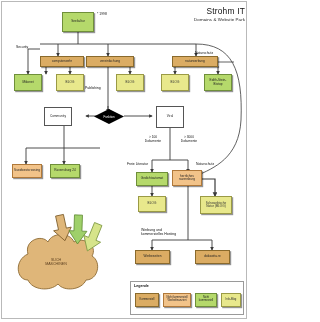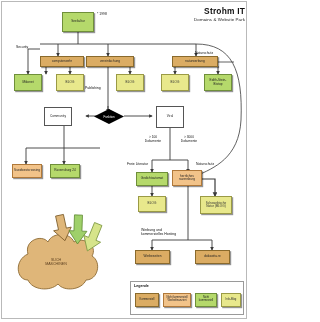--- a/index.html
+++ b/index.html
@@ -21,21 +21,21 @@
   .n-shadow{box-shadow:1.2px 1.2px 0 rgba(0,0,0,.42);}
 
   .lbl{position:absolute;font-size:3.4px;color:#111;white-space:nowrap;}
   .lbl-c{position:absolute;font-size:3.2px;color:#111;text-align:center;line-height:1.15;}
 
   .diamond{position:absolute;background:#000;color:#fff;
            display:flex;align-items:center;justify-content:center;
            font-size:2.9px;clip-path:polygon(50% 0,100% 50%,50% 100%,0 50%);}
 
   .title{position:absolute;right:5px;top:6px;text-align:right;}
-  .title .t1{font-size:8.4px;font-weight:bold;letter-spacing:.2px;color:#111;}
+  .title .t1{font-size:8.4px;font-weight:normal;letter-spacing:.2px;color:#111;}
   .title .t2{font-size:4.4px;color:#222;margin-top:1px;letter-spacing:.1px;}
 
   .cloud{position:absolute;}
   .cloud-txt{position:absolute;font-size:3.6px;text-align:center;color:#5d4020;
              line-height:1.25;width:60px;}
 
   .legend{position:absolute;left:130px;top:281px;width:114px;height:34px;
           border:1px solid #9a9a9a;background:#fff;box-sizing:border-box;}
   .legend-title{position:absolute;left:3px;top:2px;font-size:3.6px;font-weight:bold;color:#111;}
   .lg-item{position:absolute;top:11px;height:14px;box-sizing:border-box;

